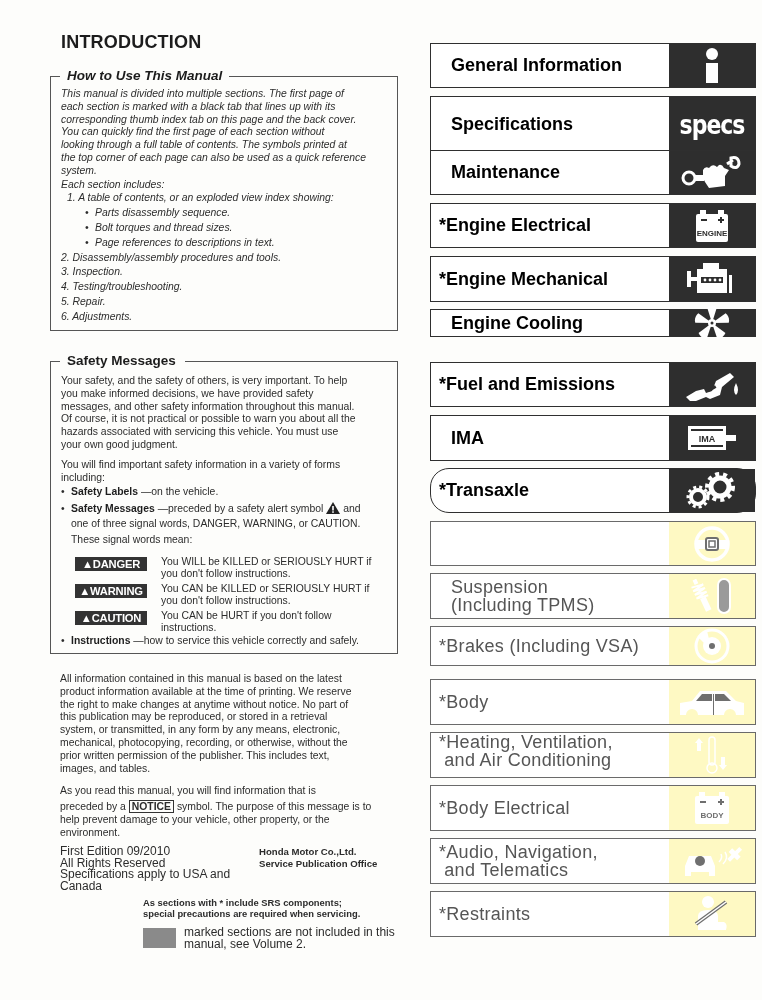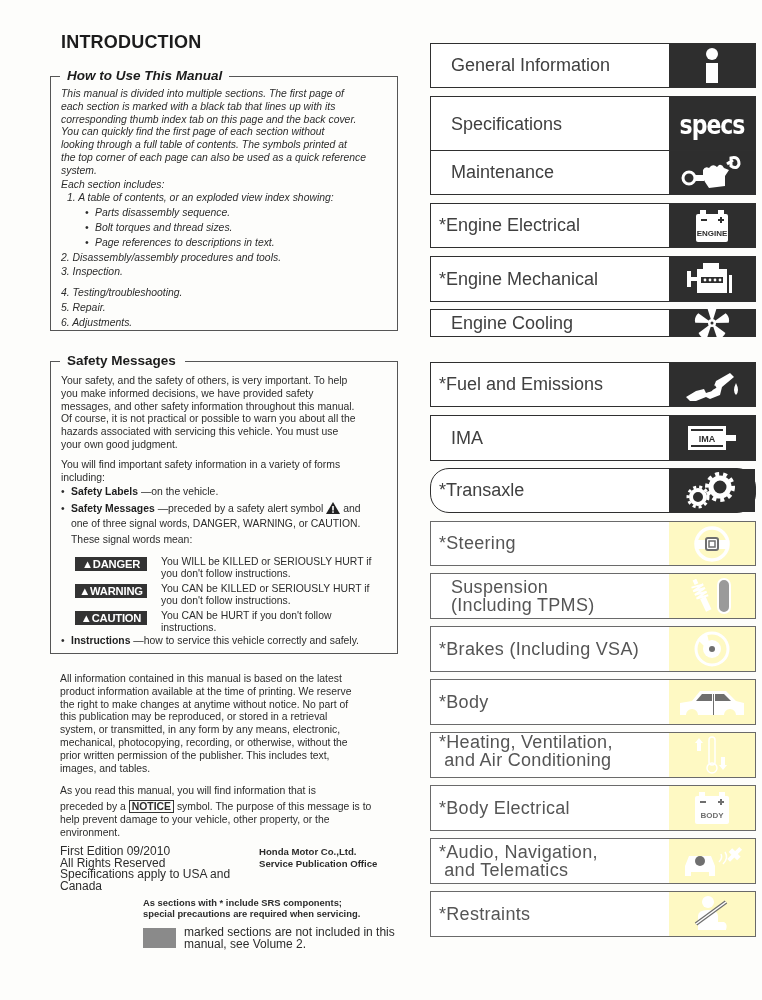--- a/index.html
+++ b/index.html
@@ -29,21 +29,21 @@
   }
   .sig-text { position: absolute; left: 86px; top: -1px; width: 240px; font-size: 10.4px; line-height: 12px; }
 
   .notice-box { display: inline-block; border: 1px solid #333; padding: 0 2px; font-weight: bold; line-height: 11px; }
 
   .tab {
     position: absolute; left: 430px; width: 326px; border: 1.5px solid #2f2f2f; background: #fff; box-sizing: border-box;
   }
   .tab-label {
     position: absolute; left: 0; top: 0; bottom: 0; width: 240px; display: flex; align-items: center;
-    font-size: 18px; color: #404040; line-height: 19px; padding-left: 8px; box-sizing: border-box;
+    font-size: 18px; color: #000000; line-height: 19px; padding-left: 8px; box-sizing: border-box; font-weight: bold;
   }
   .tab-label.noast { padding-left: 20px; }
   .tab-icon {
     position: absolute; right: 0; top: 0; bottom: 0; width: 86px; background: #2e2e2e;
     display: flex; align-items: center; justify-content: center;
   }
   .tab.vol2 { border-color: #6a6a6a; }
   .tab.vol2 .tab-icon { background: #fef9c3; }
   .tab.vol2 .tab-label { color: #555; font-weight: normal; letter-spacing: 0.3px; }
   .tab-icon svg { display: block; }
@@ -68,21 +68,21 @@
     <p>looking through a full table of contents. The symbols printed at</p>
     <p>the top corner of each page can also be used as a quick reference</p>
     <p>system.</p>
     <p style="margin-top:1px;">Each section includes:</p>
     <p class="indent1" style="margin-top:1px;">1. A table of contents, or an exploded view index showing:</p>
     <p class="indent2" style="margin-top:2px;"><span class="bullet"></span><span>Parts disassembly sequence.</span></p>
     <p class="indent2" style="margin-top:2px;"><span class="bullet"></span><span>Bolt torques and thread sizes.</span></p>
     <p class="indent2" style="margin-top:2px;"><span class="bullet"></span><span>Page references to descriptions in text.</span></p>
     <p style="margin-top:2px;">2. Disassembly/assembly procedures and tools.</p>
     <p style="margin-top:2px;">3. Inspection.</p>
-    <p style="margin-top:8px;">4. Testing/troubleshooting.</p>
+    <p style="margin-top:2px;">4. Testing/troubleshooting.</p>
     <p style="margin-top:2px;">5. Repair.</p>
     <p style="margin-top:2px;">6. Adjustments.</p>
   </div>
 </div>
 
 <div class="frame" style="left:50px; top:361px; width:346px; height:292px;">
   <div class="frame-top-left"></div>
   <div class="frame-top-right" style="left:134px;"></div>
   <div class="frame-title">Safety Messages</div>
   <div class="body-text" style="position:absolute; left:10px; top:14px; width:336px;">
@@ -277,21 +277,20 @@
         <circle cx="14" cy="26" r="7" stroke-width="4"></circle>
         <circle cx="14" cy="26" r="10" stroke-width="3" stroke-dasharray="3 3"></circle>
         <circle cx="36" cy="16" r="9" stroke-width="5"></circle>
         <circle cx="36" cy="16" r="13" stroke-width="4" stroke-dasharray="4 4"></circle>
       </g>
     </svg>
   </div>
 </div>
 
 <div class="tab vol2" style="top:521px; height:45px;">
-  <div class="tab-label">*Steering</div>
   <div class="tab-icon">
     <svg width="38" height="38" viewBox="0 0 38 38">
       <circle cx="19" cy="19" r="16" fill="none" stroke="#fff" stroke-width="3.5"></circle>
       <rect x="3" y="15" width="32" height="9" fill="#fff"></rect>
       <rect x="13" y="13" width="12" height="12" rx="2" fill="#fff" stroke="#6f6f6f" stroke-width="2"></rect>
       <rect x="16" y="16" width="6" height="6" fill="none" stroke="#6f6f6f" stroke-width="1.5"></rect>
     </svg>
   </div>
 </div>
 
@@ -305,21 +304,21 @@
       <g transform="rotate(-25 12 20)">
         <rect x="10" y="2" width="4" height="5" fill="#fff"></rect>
         <path d="M6 8 L18 10 L6 12 L18 14 L6 16 L18 18 L6 20 L18 22" fill="none" stroke="#fff" stroke-width="2"></path>
         <rect x="9" y="22" width="6" height="14" fill="#fff"></rect>
       </g>
       <rect x="28" y="3" width="12" height="34" rx="6" fill="#9a9a9a" stroke="#fff" stroke-width="2"></rect>
     </svg>
   </div>
 </div>
 
-<div class="tab vol2" style="top:626px; height:46px;padding-left:28px;">
+<div class="tab vol2" style="top:626px; height:40px;padding-left:28px;">
   <div class="tab-label">*Brakes (Including VSA)</div>
   <div class="tab-icon">
     <svg width="38" height="38" viewBox="0 0 38 38">
       <circle cx="19" cy="19" r="16" fill="none" stroke="#fff" stroke-width="3"></circle>
       <circle cx="19" cy="19" r="9" fill="#fff"></circle>
       <circle cx="19" cy="19" r="3" fill="#6f6f6f"></circle>
       <path d="M5 10 A16 16 0 0 1 14 4 L16 12 A8 8 0 0 0 11 16 Z" fill="#fff"></path>
     </svg>
   </div>
 </div>

